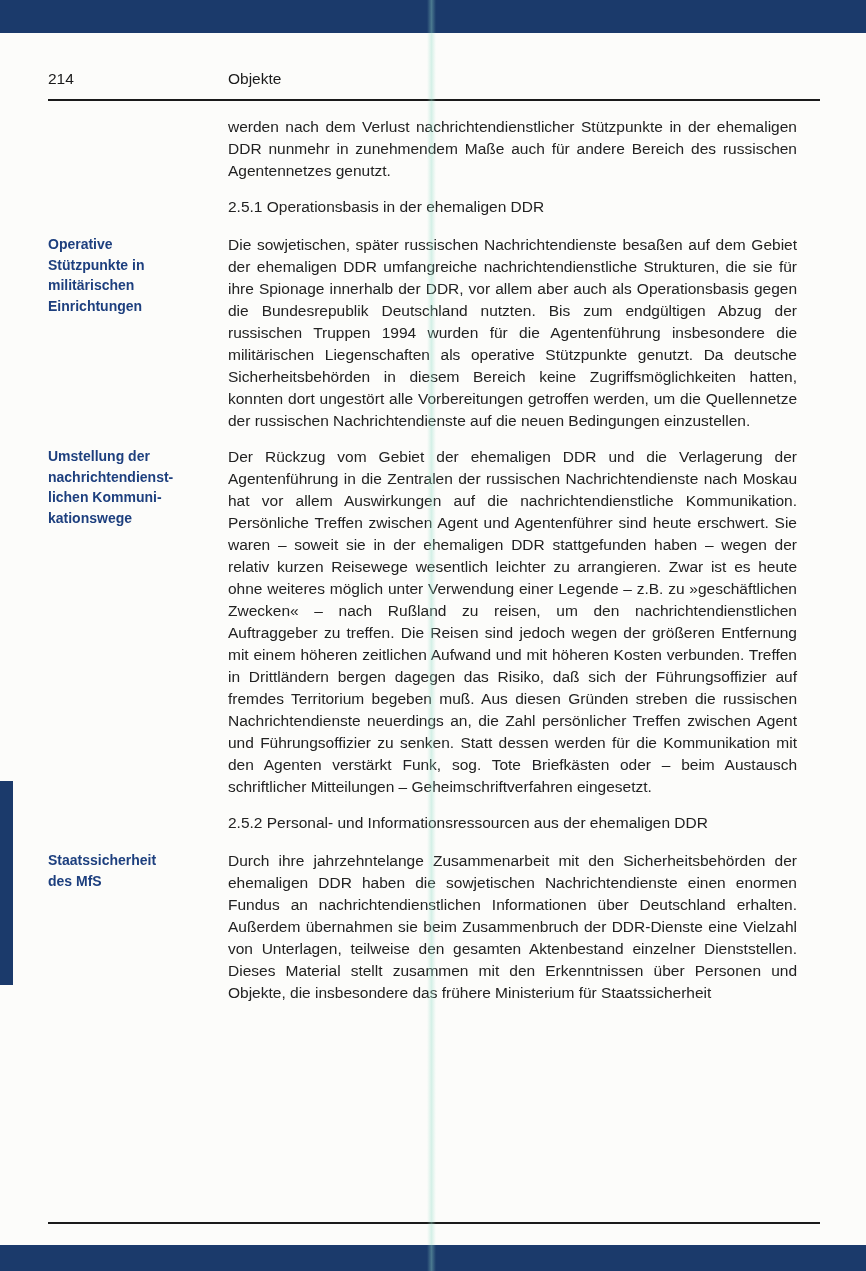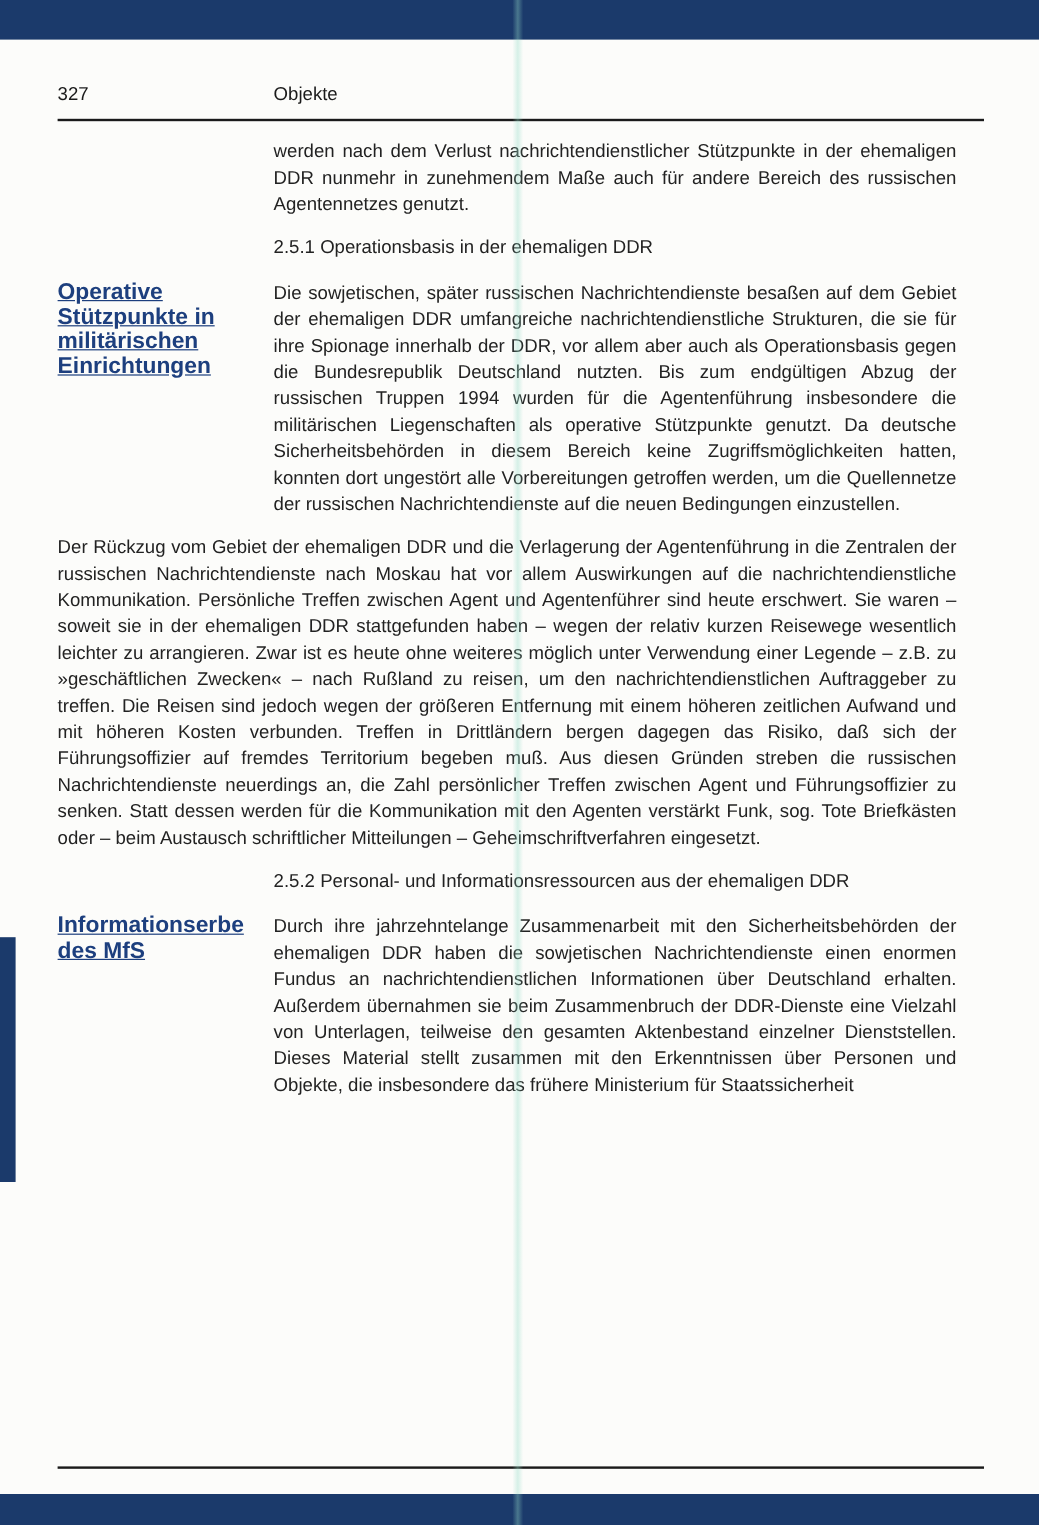--- a/index.html
+++ b/index.html
@@ -46,23 +46,22 @@
     background:#1a1a1a;
   }
   .content {
     position:absolute; top:116px; left:48px; width:749px;
   }
   .row { display:flex; margin-bottom:14px; }
   .margin-col { width:180px; flex:none; padding-right:12px; }
   .margin-label {
     font-weight:bold;
     color:#1d3f7e;
-    font-size:19px; line-height:20.5px;
+    font-size:14px; line-height:20.5px;
     white-space:pre-line;
-    text-decoration:underline;
   }
   .body-text {
     flex:1;
     font-size:15.5px; line-height:22px;
     text-align:justify;
     color:#222;
   }
   .section-heading {
     flex:1;
     font-size:15.5px; line-height:22px;
@@ -72,21 +71,21 @@
   .heading-row { margin-top:6px; margin-bottom:16px; }
 </style>
 </head>
 <body>
 
 <div class="page">
 
   <div class="top-bar"></div>
 
   <header class="page-header">
-    <span class="page-number">327</span>
+    <span class="page-number">214</span>
     <span class="header-title">Objekte</span>
   </header>
   <div class="header-rule"></div>
 
   <main class="content">
 
     <div class="row">
       <div class="margin-col"></div>
       <p class="body-text">werden nach dem Verlust nachrichtendienstlicher Stützpunkte in der ehemaligen DDR nunmehr in zunehmendem Maße auch für andere Bereich des russischen Agentennetzes genutzt.</p>
     </div>
@@ -100,31 +99,37 @@
       <div class="margin-col">
         <div class="margin-label">Operative
 Stützpunkte in
 militärischen
 Einrichtungen</div>
       </div>
       <p class="body-text">Die sowjetischen, später russischen Nachrichtendienste besaßen auf dem Gebiet der ehemaligen DDR umfangreiche nachrichtendienstliche Strukturen, die sie für ihre Spionage innerhalb der DDR, vor allem aber auch als Operationsbasis gegen die Bundesrepublik Deutschland nutzten. Bis zum endgültigen Abzug der russischen Truppen 1994 wurden für die Agentenführung insbesondere die militärischen Liegenschaften als operative Stützpunkte genutzt. Da deutsche Sicherheitsbehörden in diesem Bereich keine Zugriffsmöglichkeiten hatten, konnten dort ungestört alle Vorbereitungen getroffen werden, um die Quellennetze der russischen Nachrichtendienste auf die neuen Bedingungen einzustellen.</p>
     </div>
 
     <div class="row">
+      <div class="margin-col">
+        <div class="margin-label">Umstellung der
+nachrichtendienst-
+lichen Kommuni-
+kationswege</div>
+      </div>
       <p class="body-text">Der Rückzug vom Gebiet der ehemaligen DDR und die Verlagerung der Agentenführung in die Zentralen der russischen Nachrichtendienste nach Moskau hat vor allem Auswirkungen auf die nachrichtendienstliche Kommunikation. Persönliche Treffen zwischen Agent und Agentenführer sind heute erschwert. Sie waren – soweit sie in der ehemaligen DDR stattgefunden haben – wegen der relativ kurzen Reisewege wesentlich leichter zu arrangieren. Zwar ist es heute ohne weiteres möglich unter Verwendung einer Legende – z.B. zu »geschäftlichen Zwecken« – nach Rußland zu reisen, um den nachrichtendienstlichen Auftraggeber zu treffen. Die Reisen sind jedoch wegen der größeren Entfernung mit einem höheren zeitlichen Aufwand und mit höheren Kosten verbunden. Treffen in Drittländern bergen dagegen das Risiko, daß sich der Führungsoffizier auf fremdes Territorium begeben muß. Aus diesen Gründen streben die russischen Nachrichtendienste neuerdings an, die Zahl persönlicher Treffen zwischen Agent und Führungsoffizier zu senken. Statt dessen werden für die Kommunikation mit den Agenten verstärkt Funk, sog. Tote Briefkästen oder – beim Austausch schriftlicher Mitteilungen – Geheimschriftverfahren eingesetzt.</p>
     </div>
 
     <div class="row heading-row">
       <div class="margin-col"></div>
       <h2 class="section-heading">2.5.2 Personal- und Informationsressourcen aus der ehemaligen DDR</h2>
     </div>
 
     <div class="row">
       <div class="margin-col">
-        <div class="margin-label">Informationserbe
+        <div class="margin-label">Staatssicherheit
 des MfS</div>
       </div>
       <p class="body-text">Durch ihre jahrzehntelange Zusammenarbeit mit den Sicherheitsbehörden der ehemaligen DDR haben die sowjetischen Nachrichtendienste einen enormen Fundus an nachrichtendienstlichen Informationen über Deutschland erhalten. Außerdem übernahmen sie beim Zusammenbruch der DDR-Dienste eine Vielzahl von Unterlagen, teilweise den gesamten Aktenbestand einzelner Dienststellen. Dieses Material stellt zusammen mit den Erkenntnissen über Personen und Objekte, die insbesondere das frühere Ministerium für Staatssicherheit</p>
     </div>
 
   </main>
 
   <div class="left-accent"></div>
   <div class="footer-rule"></div>
   <div class="bottom-bar"></div>

